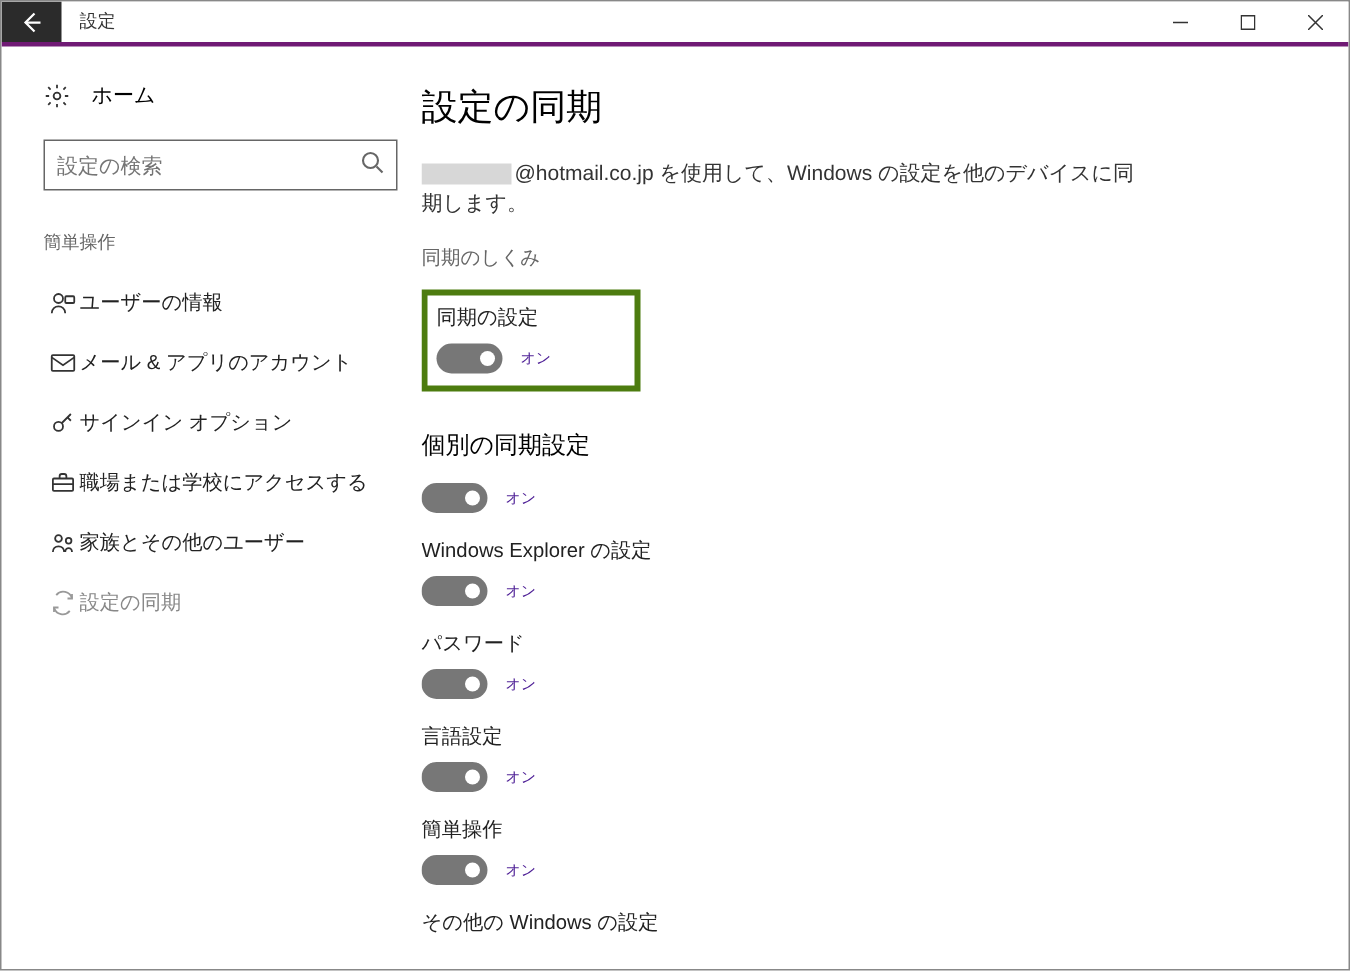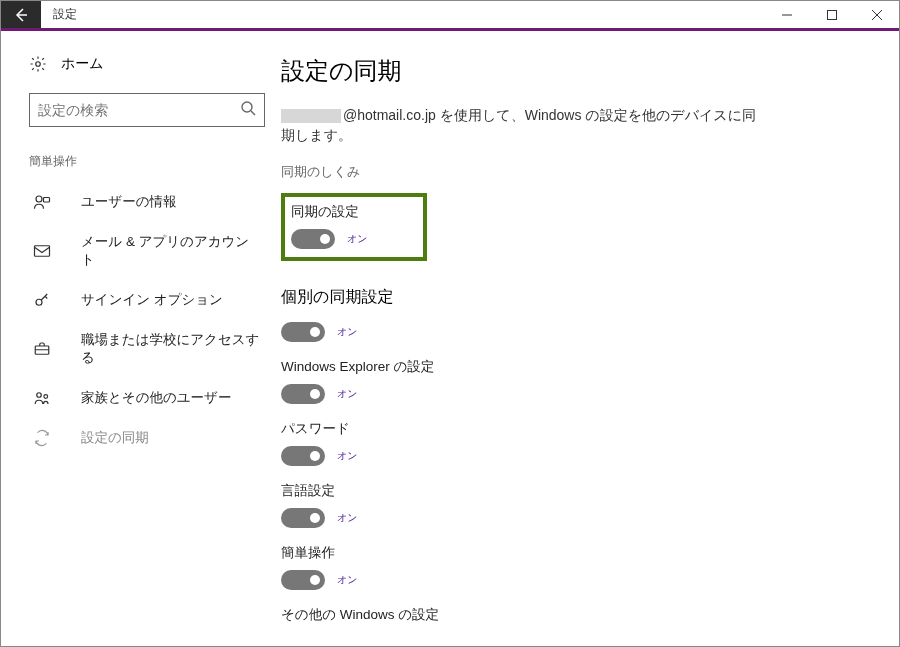--- a/index.html
+++ b/index.html
@@ -18,21 +18,21 @@
 
   .home-row { display: flex; align-items: center; gap: 14px; padding: 6px 6px 14px 6px; font-size: 14px; }
   .gear { width: 18px; height: 18px; display: inline-flex; align-items: center; justify-content: center; color: #333; }
 
   .searchbox { margin: 6px 6px 20px 6px; height: 34px; border: 1px solid #666; display: flex; align-items: center; padding: 0 8px; color: #666; }
   .searchbox input { flex: 1; border: none; outline: none; font-size: 14px; color: #15803d; background: transparent; }
   .searchbox .sicon { color: #666; }
 
   .section-label { padding: 6px 6px; font-size: 12px; color: #666; margin-bottom: 6px; }
 
-  .nav-item { display: flex; align-items: center; gap: 30px; padding: 11px 10px; font-size: 13.5px; color: #222; cursor: pointer; }
+  .nav-item { display: flex; gap: 2px; padding: 11px 10px; font-size: 13.5px; color: #222; cursor: pointer; }
   .nav-item.selected { color: #888; }
   .nav-icon { width: 18px; height: 18px; display: inline-flex; align-items: center; justify-content: center; color: #333; }
   .nav-item.selected .nav-icon { color: #888; }
 
   .content { flex: 1; padding: 24px 30px 0 0; overflow: hidden; }
   .page-title { font-size: 24px; font-weight: 400; margin-bottom: 20px; }
   .desc-line { font-size: 14px; color: #333; margin-bottom: 2px; }
   .desc-redact { display: inline-block; width: 60px; height: 14px; background: #d7d7d7; vertical-align: middle; margin-right: 2px; }
   .link-like { font-size: 13px; color: #666; margin: 18px 0 12px 0; }
   .subheader { font-size: 16px; font-weight: 400; margin: 18px 0 14px 0; }

